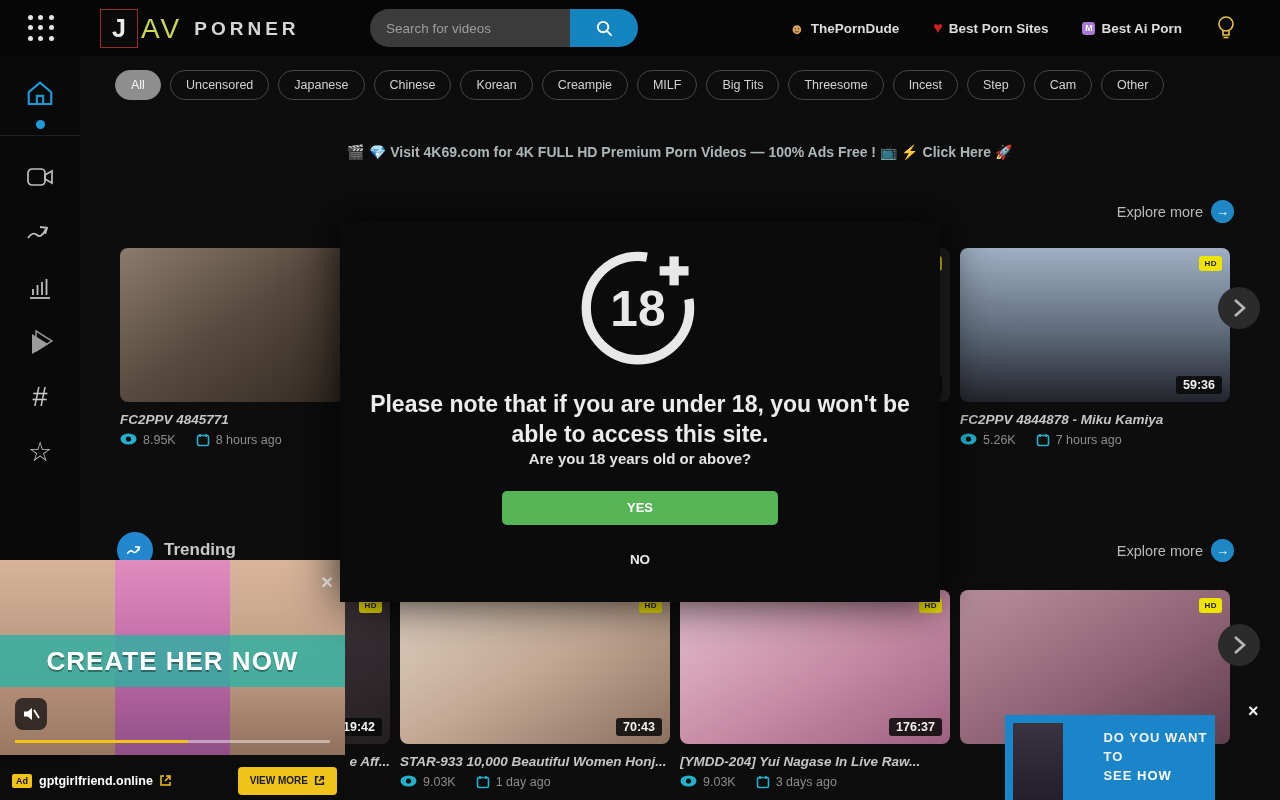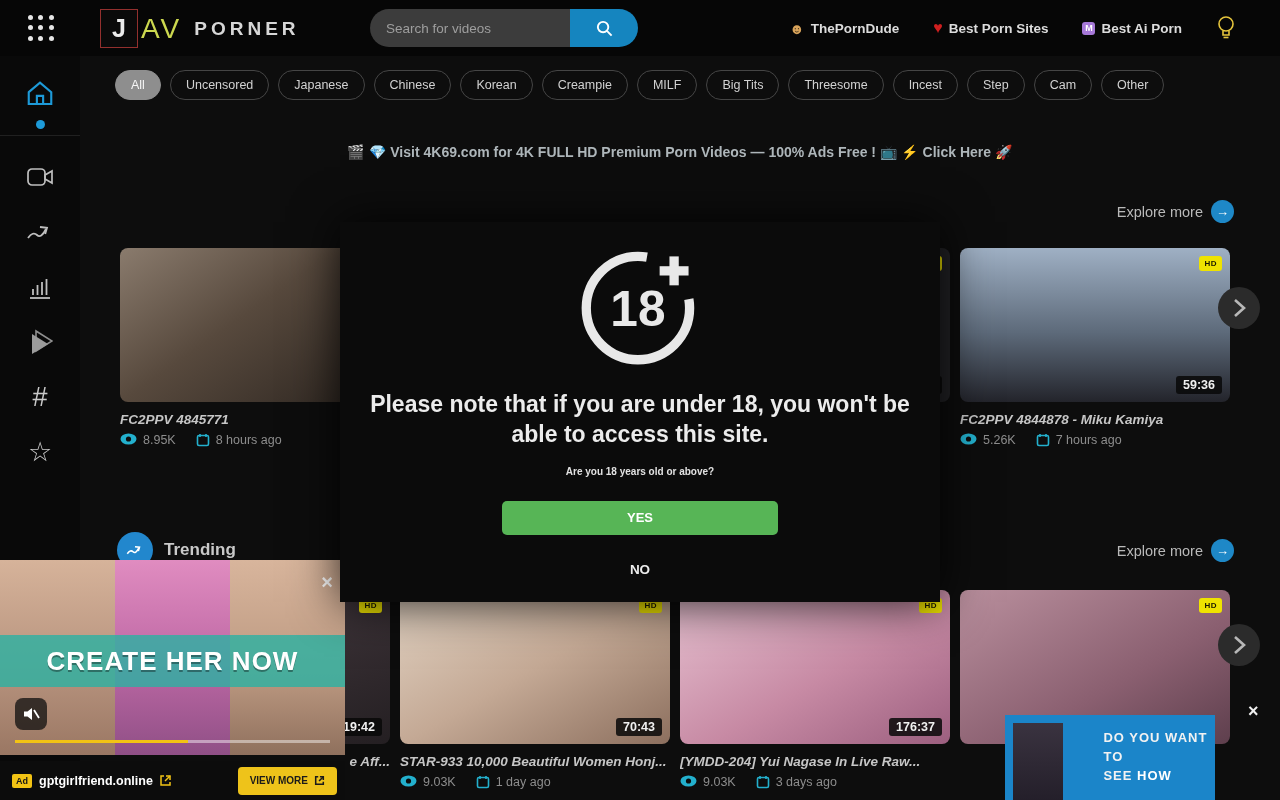--- a/index.html
+++ b/index.html
@@ -86,21 +86,21 @@
 
   .scrollbtn{position:absolute;left:1218px;width:42px;height:42px;border-radius:50%;background:#2b2b2b;
              display:flex;align-items:center;justify-content:center;z-index:12;cursor:pointer;}
 
   
   .modal{position:absolute;left:340px;top:222px;width:600px;height:380px;background:#0b0b0b;z-index:50;
          display:flex;flex-direction:column;align-items:center;box-shadow:0 0 45px rgba(0,0,0,.85);}
   .modal-icon{margin-top:22px;}
   .modal-line{margin-top:22px;width:540px;text-align:center;color:#ececec;font-size:23px;
               font-weight:600;line-height:1.3;}
-  .modal-q{margin-top:16px;color:#e2e2e2;font-size:10px;font-weight:700;}
+  .modal-q{margin-top:0;color:#e2e2e2;font-size:15px;font-weight:700;}
   .btn-yes{margin-top:24px;width:276px;height:34px;background:#57b556;border:none;border-radius:5px;
            color:#fff;font-weight:800;font-size:13px;cursor:pointer;font-family:inherit;text-align:center;}
   .btn-no{margin-top:26px;color:#ececec;font-size:13.5px;font-weight:800;cursor:pointer;background:none;
           border:none;font-family:inherit;}
 
   
   .adl{position:absolute;left:0;top:560px;width:345px;height:240px;z-index:40;overflow:hidden;}
   .adl-panels{position:absolute;left:0;top:0;width:345px;height:195px;display:flex;}
   .adl-p{flex:1;}
   .adl-p1{background:linear-gradient(180deg,#d6b39a,#b5917c 60%,#9a7763);}

